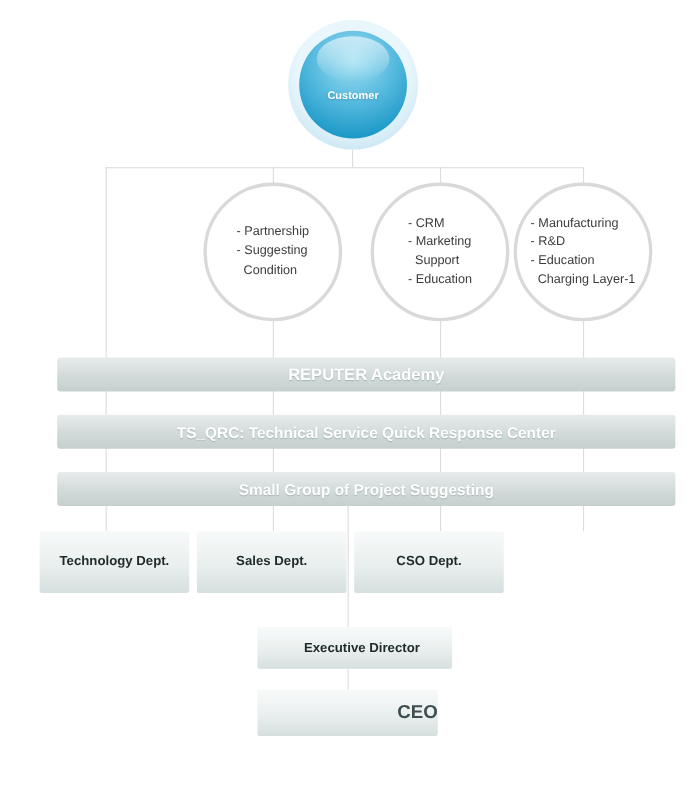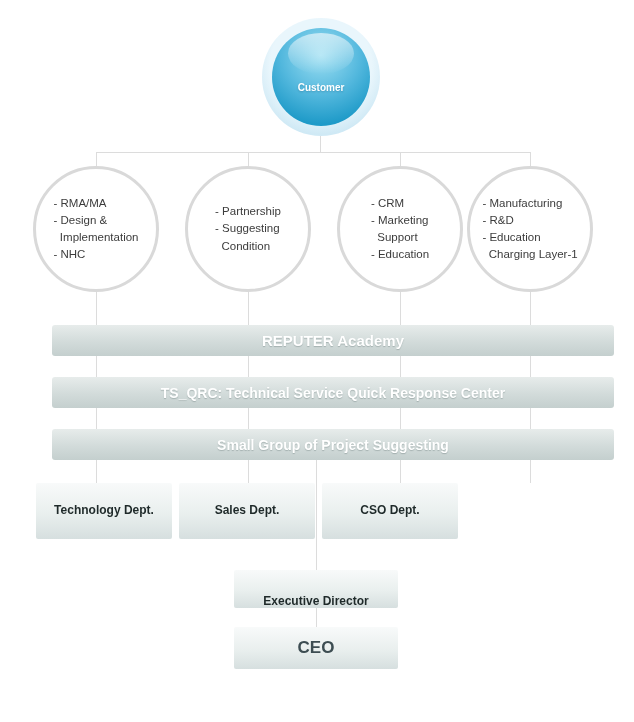--- a/index.html
+++ b/index.html
@@ -135,38 +135,39 @@
   
   .exec-box {
     position: absolute;
     left: 234px;
     top: 570px;
     width: 164px;
     height: 38px;
     border-radius: 2px;
     background: linear-gradient(180deg, #f8fafa 0%, #e9efee 55%, #d6dfdf 100%);
     display: flex;
-    align-items: flex-end;
+    align-items: center;
     justify-content: center;
     font-size: 12px;
     font-weight: bold;
     color: #1f2a2a;
     z-index: 2;
+    padding-left: 13px;
   }
   .ceo-box {
     position: absolute;
     left: 234px;
     top: 627px;
     width: 164px;
     height: 42px;
     border-radius: 2px;
     background: linear-gradient(180deg, #f8fafa 0%, #e9efee 55%, #d6dfdf 100%);
     display: flex;
     align-items: center;
-    justify-content: center;
+    justify-content: flex-end;
     font-size: 17px;
     font-weight: bold;
     color: #3d4d52;
     z-index: 2;
   }
 </style>
 </head>
 <body>
 
 <div class="canvas">
@@ -178,28 +179,20 @@
   <div class="line vline" style="left:400px; top:152px; height:331px;"></div>
   <div class="line vline" style="left:530px; top:152px; height:331px;"></div>
   <div class="line vline" style="left:316px; top:460px; height:167px;"></div>
 
   <div class="customer-outer">
     <div class="customer-inner">
       <span class="customer-label">Customer</span>
     </div>
   </div>
 
-  <div class="svc-circle" style="left:33px;">
-    <div class="svc-text">
-      <div>- RMA/MA</div>
-      <div>- Design &amp;</div>
-      <div>  Implementation</div>
-      <div>- NHC</div>
-    </div>
-  </div>
 
   <div class="svc-circle" style="left:185px;">
     <div class="svc-text">
       <div>- Partnership</div>
       <div>- Suggesting</div>
       <div>  Condition</div>
     </div>
   </div>
 
   <div class="svc-circle" style="left:337px;">

